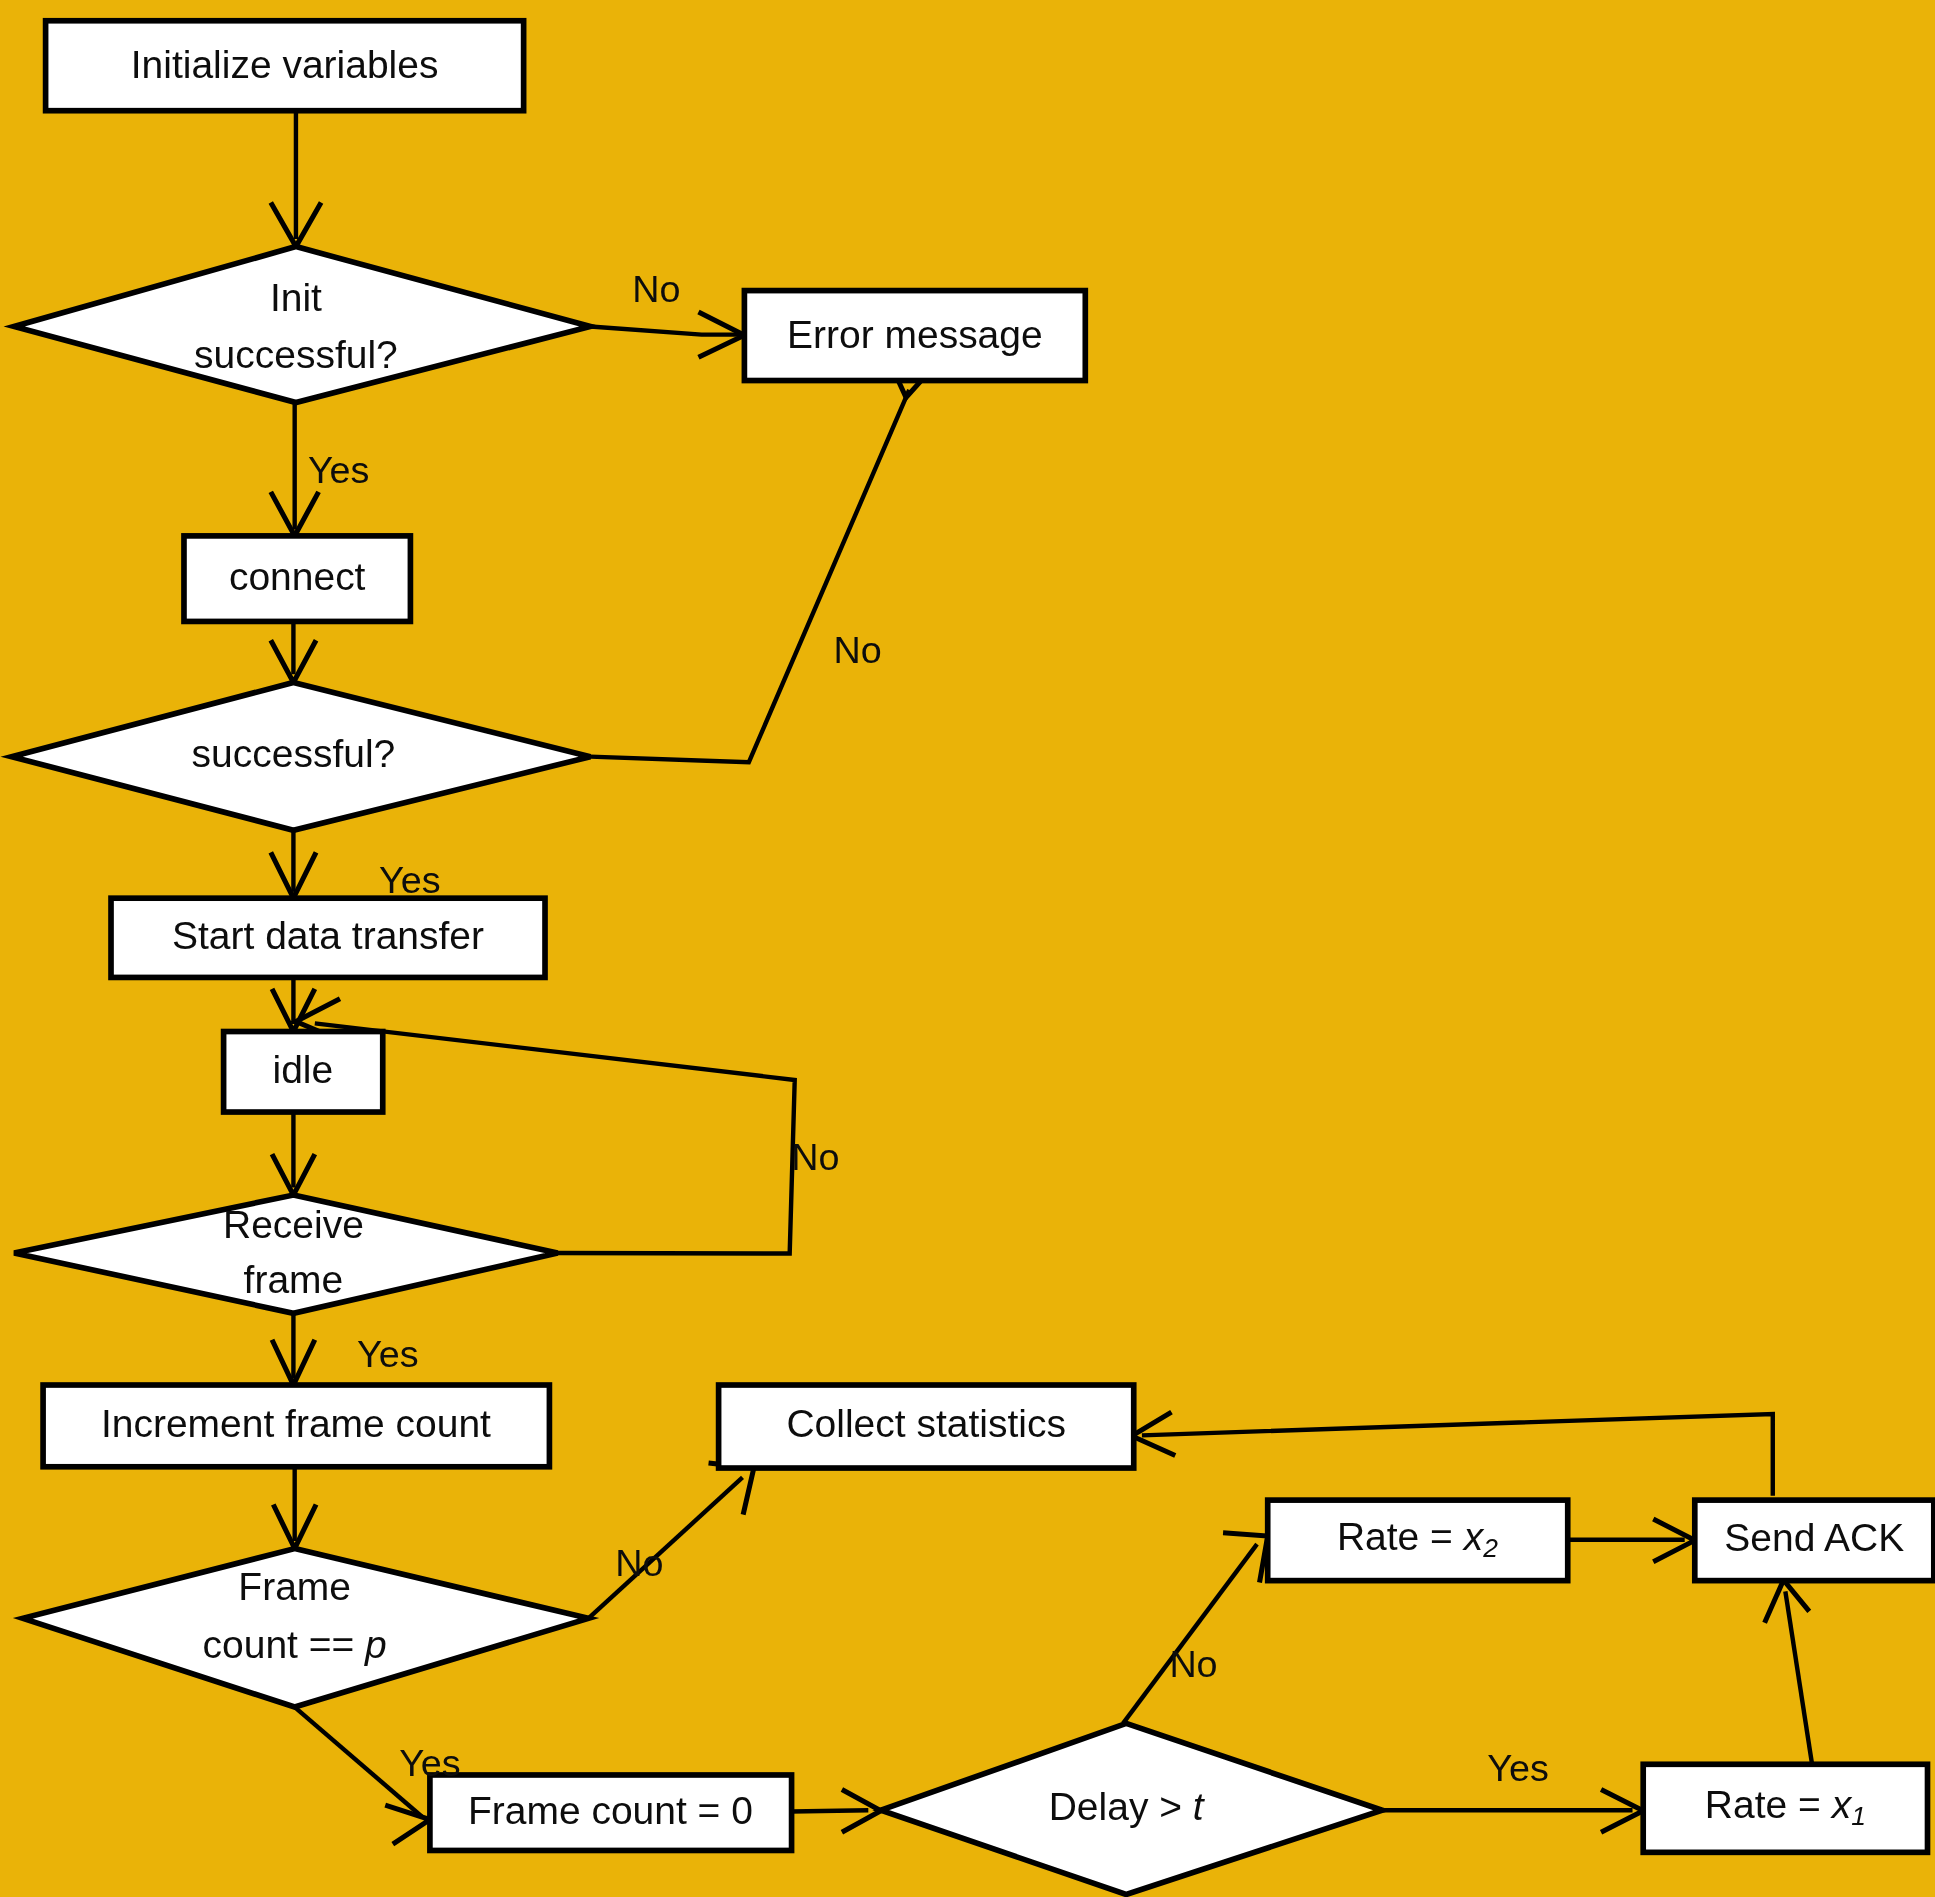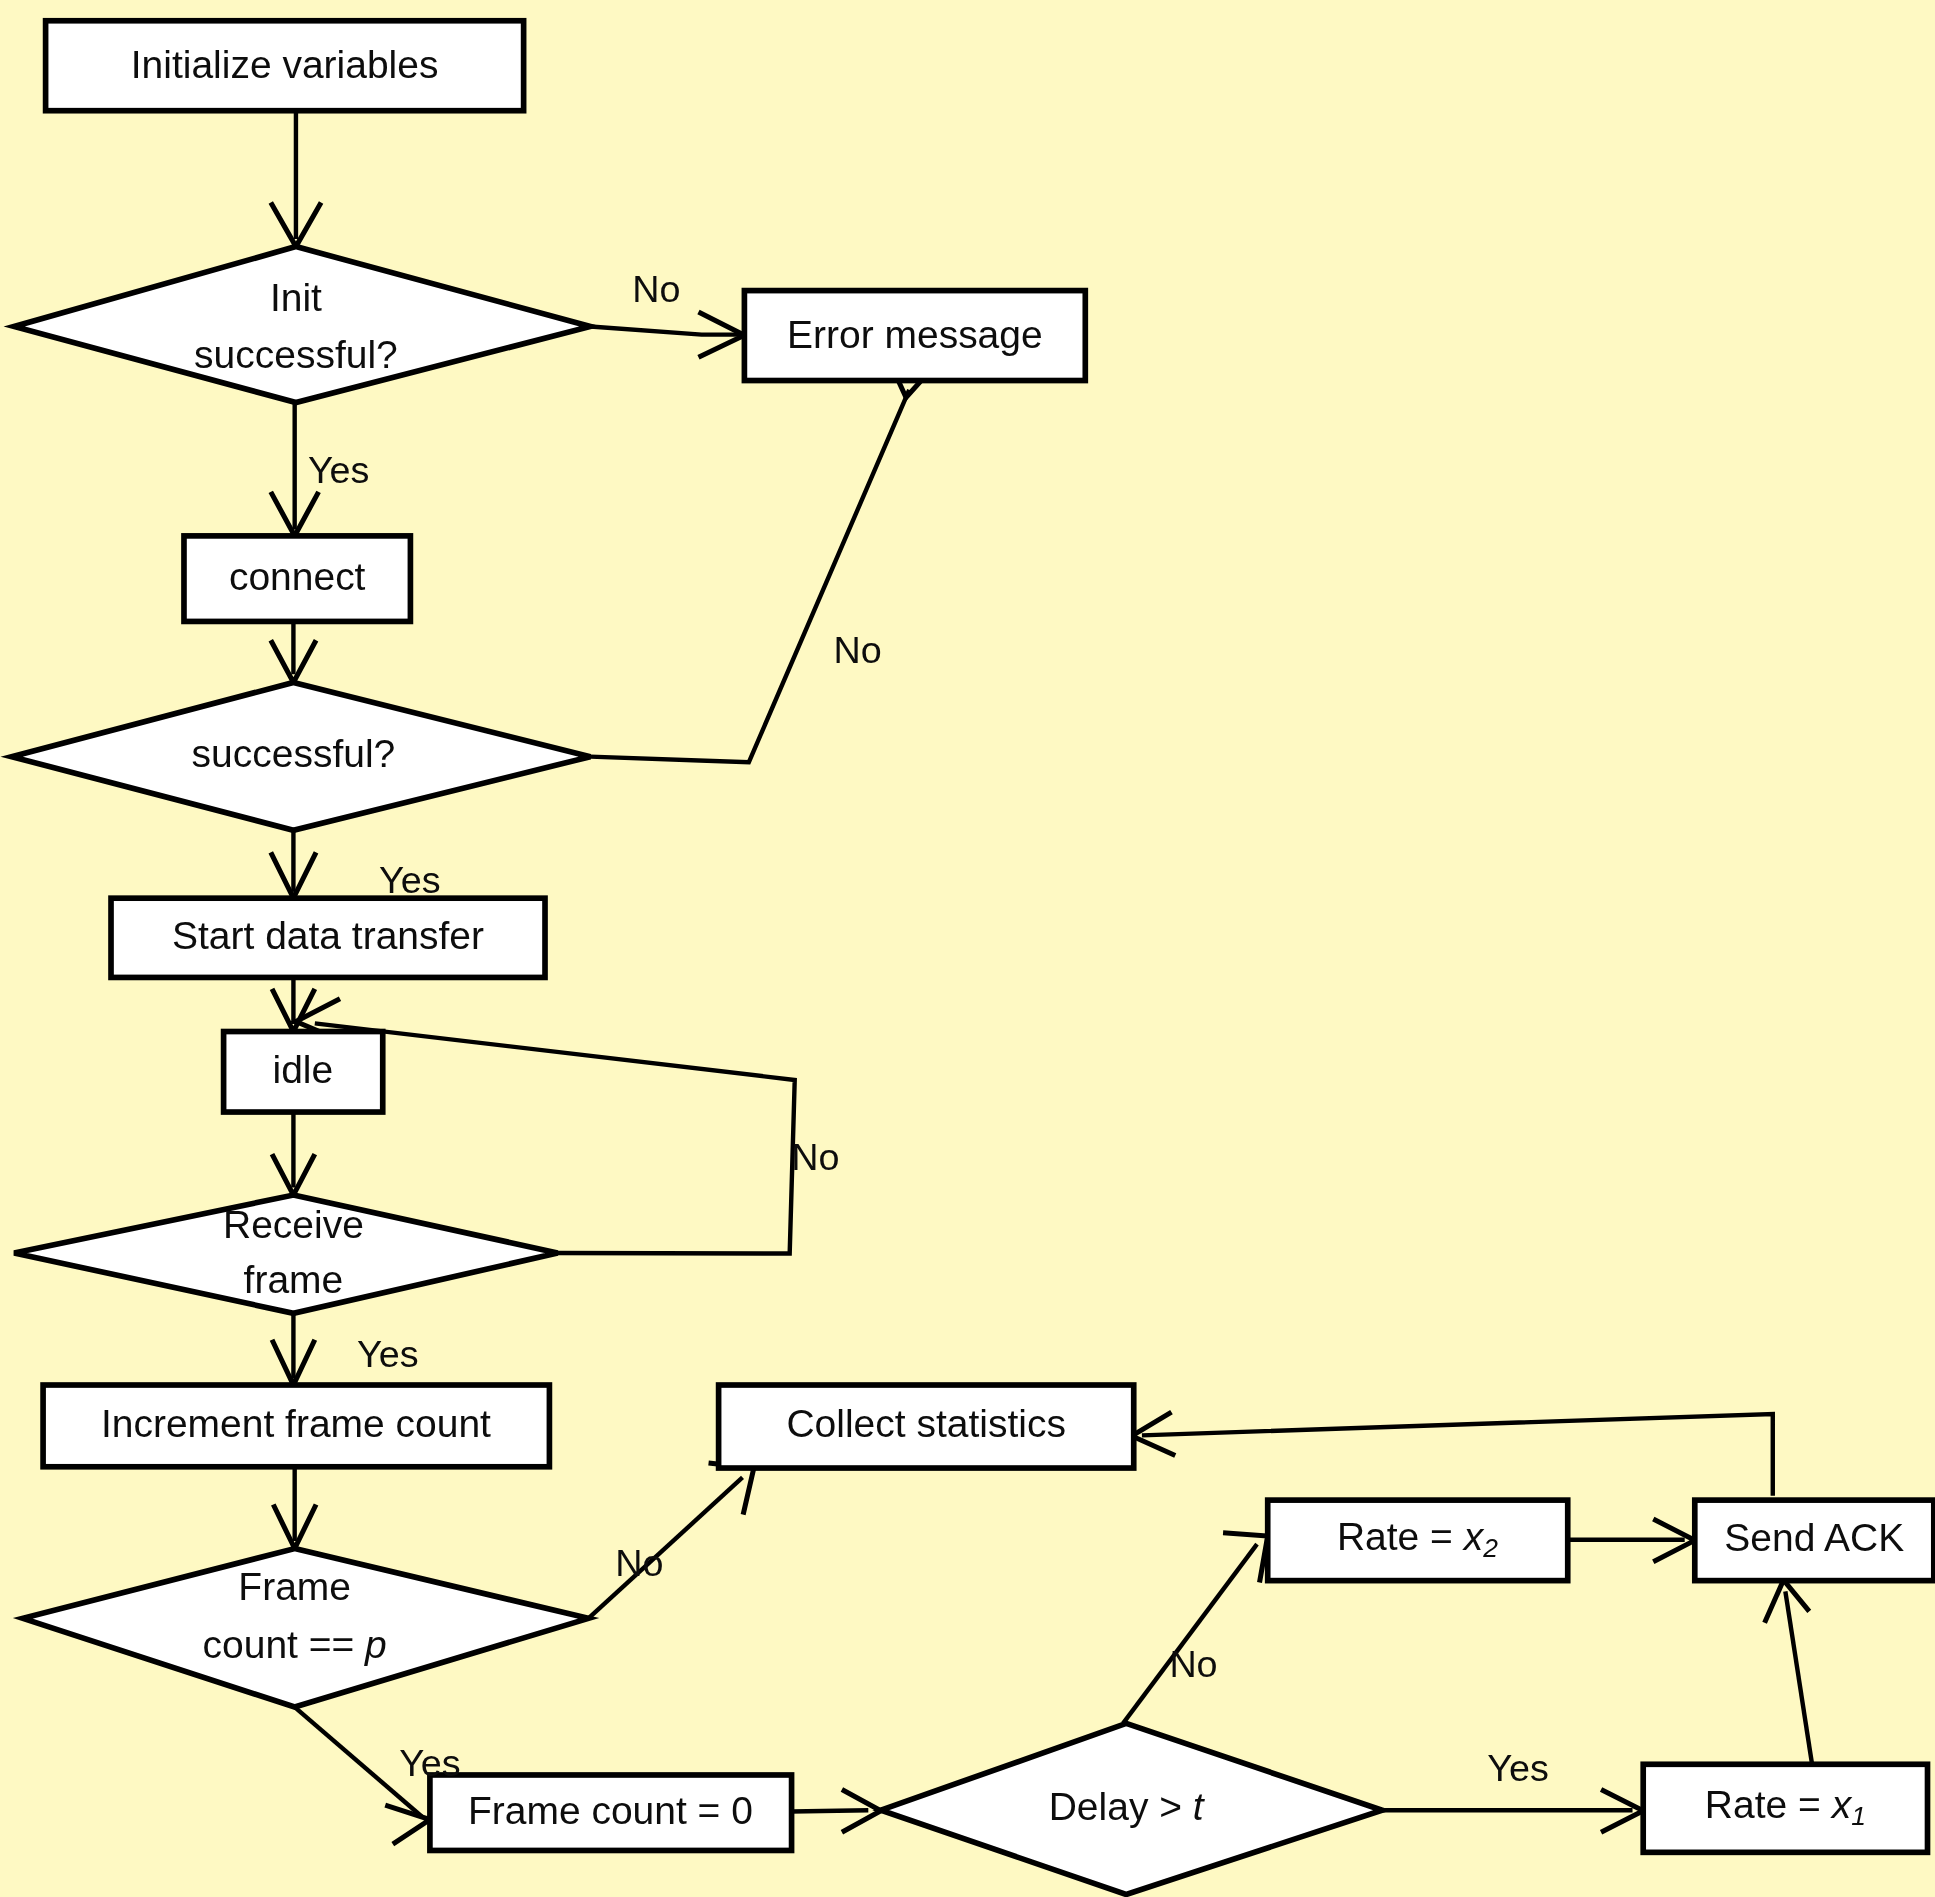--- a/index.html
+++ b/index.html
@@ -7,21 +7,21 @@
     padding: 0;
     background: #ffffff;
   }
   body {
     font-family: "Liberation Sans", sans-serif;
   }
   #flowchart-root {
     position: relative;
     width: 1936px;
     height: 1897px;
-    background: #fef9c3;
+    background: #eab308;
     overflow: hidden;
   }
   svg#flow-svg {
     position: absolute;
     top: 0;
     left: 0;
     width: 1936px;
     height: 1897px;
     display: block;
   }

